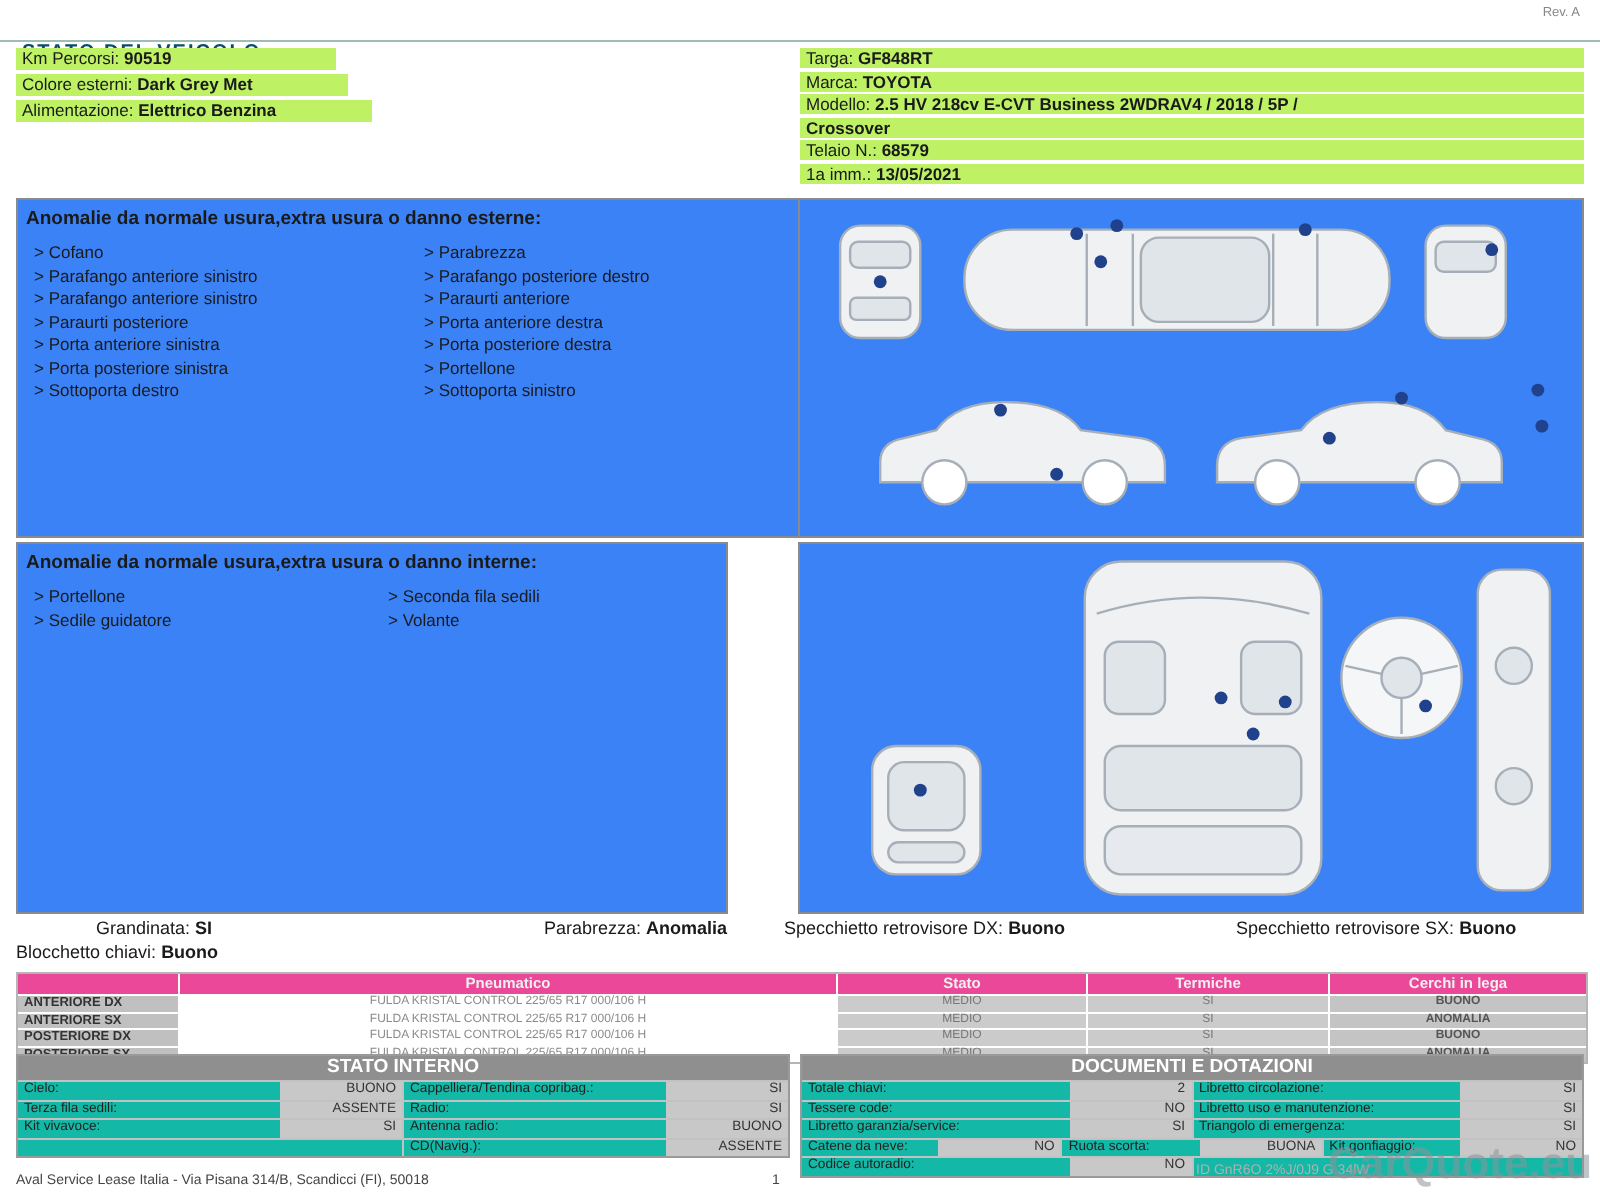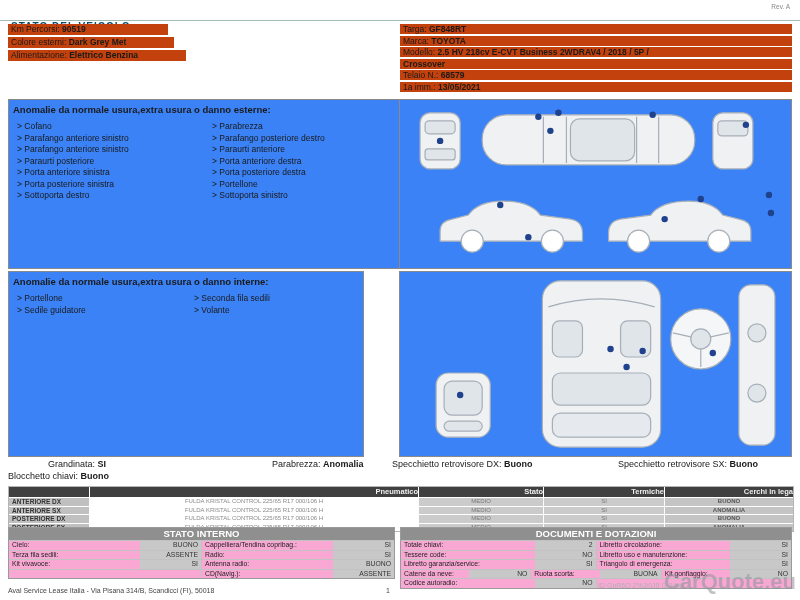--- a/index.html
+++ b/index.html
@@ -2,21 +2,21 @@
 <html><head>
 <meta charset="utf-8">
 <style>
   html,body{margin:0;padding:0;}
   body{width:800px;height:600px;background:#ffffff;font-family:"Liberation Sans",sans-serif;color:#1a1a1a;position:relative;overflow:hidden;}
   .title{position:absolute;top:4px;left:11px;font-size:10px;font-weight:bold;letter-spacing:1px;color:#0c4a6e;margin-top:17px;}
   .rev{position:absolute;top:3px;right:10px;font-size:6.5px;color:#888;}
   .toprule{position:absolute;top:20px;left:0;width:800px;border-top:1px solid #9fbdb2;}
   .info-left{position:absolute;top:24px;left:8px;width:390px;}
   .info-right{position:absolute;top:24px;left:400px;width:392px;}
-  .strip{background:#c2410c;font-size:8.5px;line-height:11px;height:11px;margin-bottom:2px;padding-left:3px;white-space:nowrap;box-sizing:border-box;}
+  .strip{background:#bef264;font-size:8.5px;line-height:11px;height:11px;margin-bottom:2px;padding-left:3px;white-space:nowrap;box-sizing:border-box;}
   .info-left .strip{width:max-content;min-width:160px;padding-right:48px;}
   .info-right .strip{width:100%;height:10px;line-height:10px;margin-bottom:1.5px;}
   .strip b{font-weight:bold;}
   .box{position:absolute;border:1px solid #8a8a8a;background:#3b82f6;box-sizing:border-box;}
   .ext-text{top:99px;left:8px;width:392px;height:170px;}
   .ext-diag{top:99px;left:399px;width:393px;height:170px;}
   .int-text{top:271px;left:8px;width:356px;height:186px;}
   .int-diag{top:271px;left:399px;width:393px;height:186px;}
   .anom-title{font-weight:bold;font-size:9.5px;margin:4px 4px 6px 4px;}
   .anom-cols{display:flex;}
@@ -24,26 +24,26 @@
   .anom-item{font-size:8.5px;line-height:11.5px;padding-left:8px;white-space:nowrap;}
   .anom-item::before{content:">  ";}
   .diag svg{width:100%;height:100%;display:block;}
   .cond{position:absolute;left:0;width:800px;height:12px;font-size:9px;}
   .cond1{top:459px;margin-left:40px;}
   .cond2{top:471px;}
   .citem{position:absolute;white-space:nowrap;}
   .c0{left:8px;} .c1{left:232px;} .c2{left:352px;} .c3{left:578px;}
   .cval{font-weight:bold;}
   .tires{position:absolute;top:486px;left:8px;width:784px;display:grid;grid-template-columns:80px 328px 124px 120px 1fr;gap:1px;background:#ffffff;border:1px solid #b5b5b5;}
-  .t-h{background:#404040;color:#efefef;font-size:7.5px;font-weight:bold;text-align:right;line-height:10px;height:10px;}
+  .t-h{background:#ec4899;color:#efefef;font-size:7.5px;font-weight:bold;text-align:center;line-height:10px;height:10px;}
   .t-pos{background:#c0c0c0;color:#333;font-size:6.5px;font-weight:bold;line-height:7.5px;height:7.5px;padding-left:3px;}
   .t-tire{background:#ffffff;color:#8a8a8a;font-size:6px;text-align:center;line-height:7.5px;}
   .t-val{background:#cbcbcb;color:#777;font-size:6px;text-align:center;line-height:7.5px;}
   .t-rim{background:#c4c4c4;color:#555;font-size:6px;font-weight:bold;text-align:center;line-height:7.5px;}
-  .ltable{position:absolute;top:527px;border:1px solid #9a9a9a;box-sizing:border-box;background:#f9a8d4;}
+  .ltable{position:absolute;top:527px;border:1px solid #9a9a9a;box-sizing:border-box;background:#14b8a6;}
   .lt-left{left:8px;width:387px;}
   .lt-right{left:400px;width:392px;}
   .thead{background:#8f8f8f;color:#ffffff;font-weight:bold;font-size:9.5px;text-align:center;line-height:12px;height:12px;}
   .pairrow{display:flex;border-top:1px solid #c2c2c2;height:8.5px;}
   .pair{flex:1;display:flex;border-left:1px solid #c2c2c2;min-width:0;}
   .pair:first-child{border-left:none;}
   .plabel{flex:1;font-size:6.8px;line-height:8.5px;padding-left:3px;color:#222;white-space:nowrap;overflow:hidden;}
   .pvalue{width:58px;background:#c8c8c8;font-size:6.8px;line-height:8.5px;text-align:right;padding-right:3px;color:#333;white-space:nowrap;}
   .pvalue:empty{background:transparent;}
   .footer-addr{position:absolute;top:587px;left:8px;font-size:7px;color:#444;}

